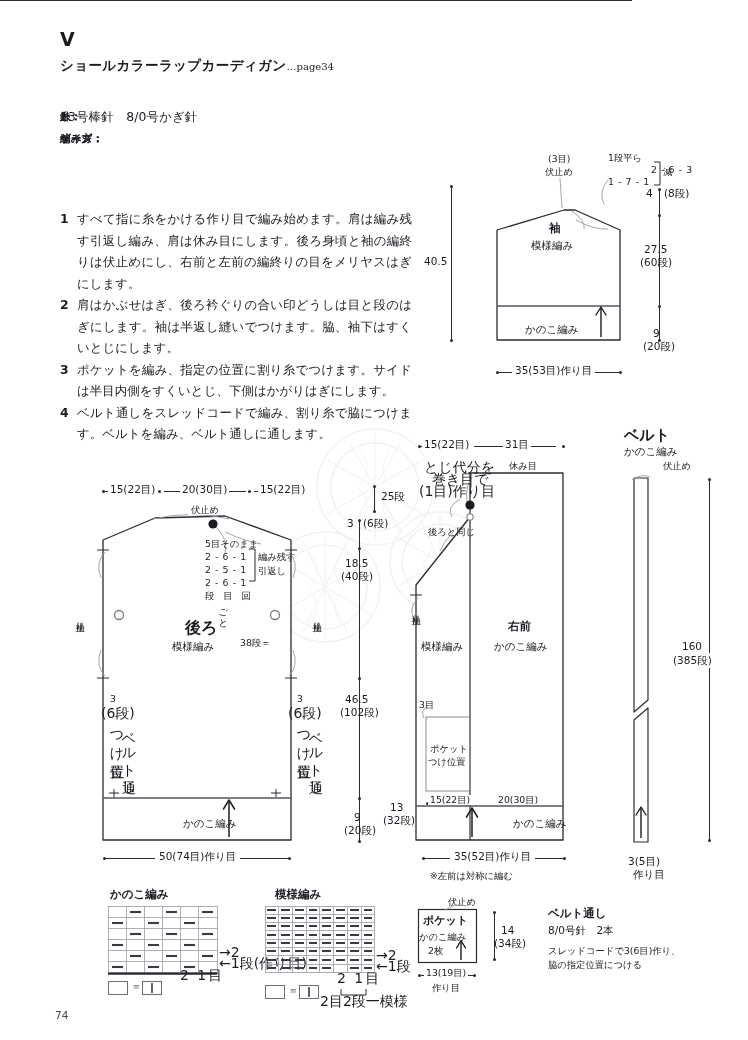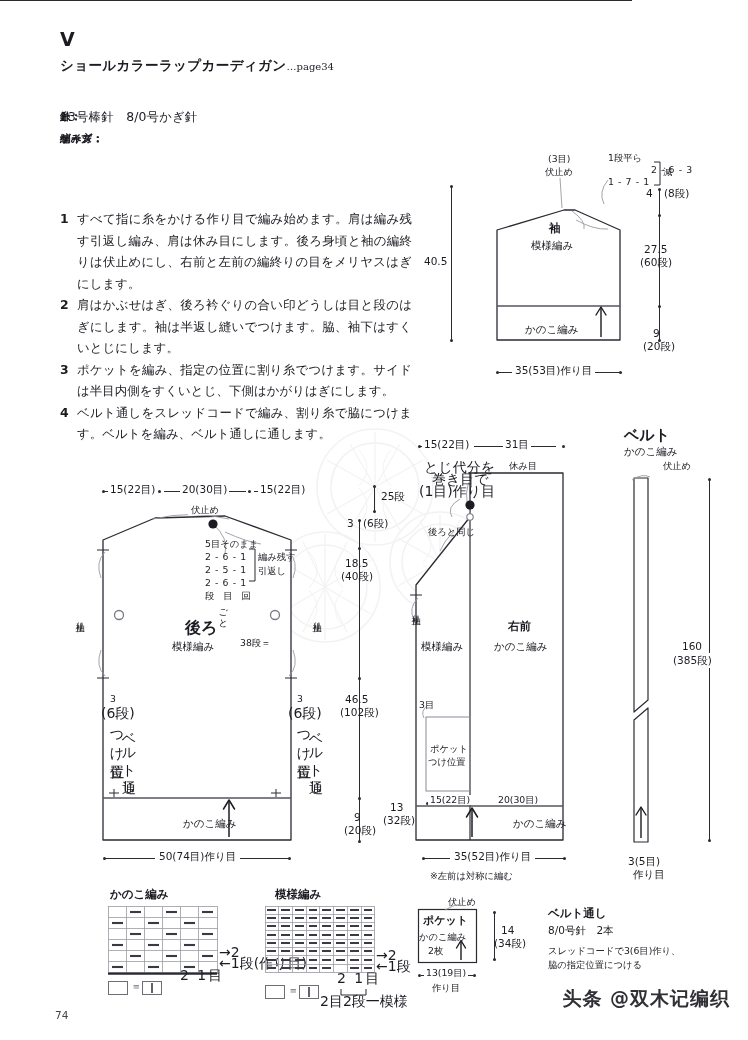--- a/index.html
+++ b/index.html
@@ -603,15 +603,14 @@
   <div class="dot" style="left:473px;top:974px;"></div>
   <div class="t lbl sm" style="left:424px;top:968px;background:#fff;padding:0 2px;">13(19目)</div>
   <div class="t lbl sm" style="left:432px;top:983px;">作り目</div>
 
   <div class="t lbl lbl-b" style="left:548px;top:907px;font-size:11.5px;">ベルト通し</div>
   <div class="t lbl" style="left:548px;top:925px;">8/0号針　2本</div>
   <div class="t lbl sm" style="left:548px;top:946px;">スレッドコードで3(6目)作り、</div>
   <div class="t lbl sm" style="left:548px;top:960px;">脇の指定位置につける</div>
 
   <div class="t pgnum">74</div>
-  <div class="brand">头条 @双木记编织</div>
 
 </div>
 
 </body></html>

